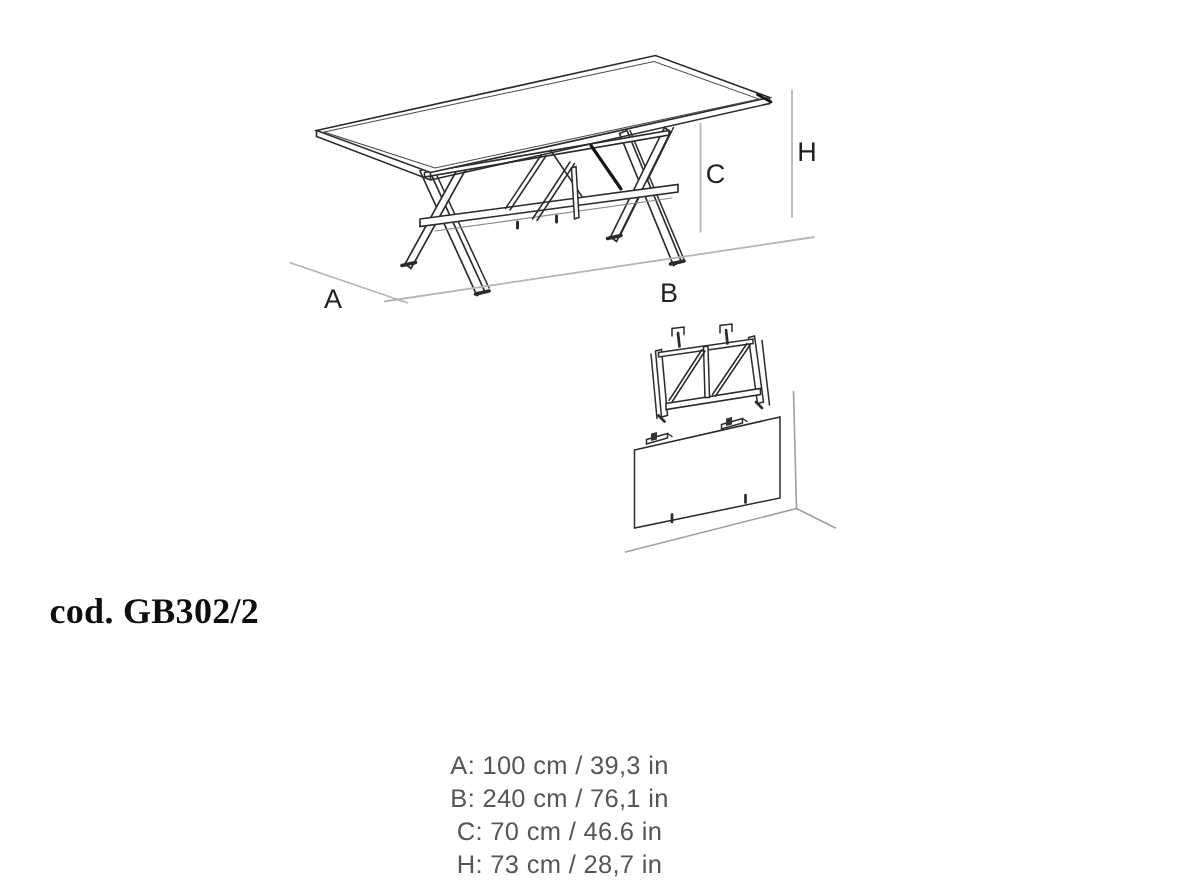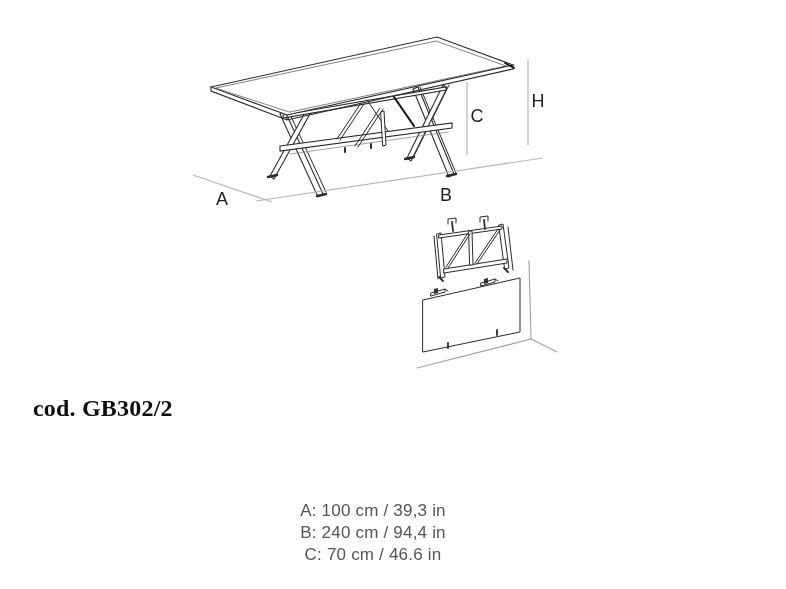--- a/index.html
+++ b/index.html
@@ -148,17 +148,18 @@
         <line x1="448" y1="343" x2="448" y2="348" stroke-width="1.8"></line>
         <line x1="497" y1="330" x2="497" y2="335" stroke-width="1.8"></line>
       </g>
     </g>
   </svg>
 
   <div class="product-code">cod. GB302/2</div>
 
   <div class="spec-list">
     <div class="spec-line">A: 100 cm / 39,3 in</div>
-    <div class="spec-line">B: 240 cm / 94,4 in</div>
+    <div class="spec-line">B: 240 cm / 76,1 in</div>
     <div class="spec-line">C: 70 cm / 46.6 in</div>
+    <div class="spec-line">H: 73 cm / 28,7 in</div>
   </div>
 
 </div>
 
 </body></html>

